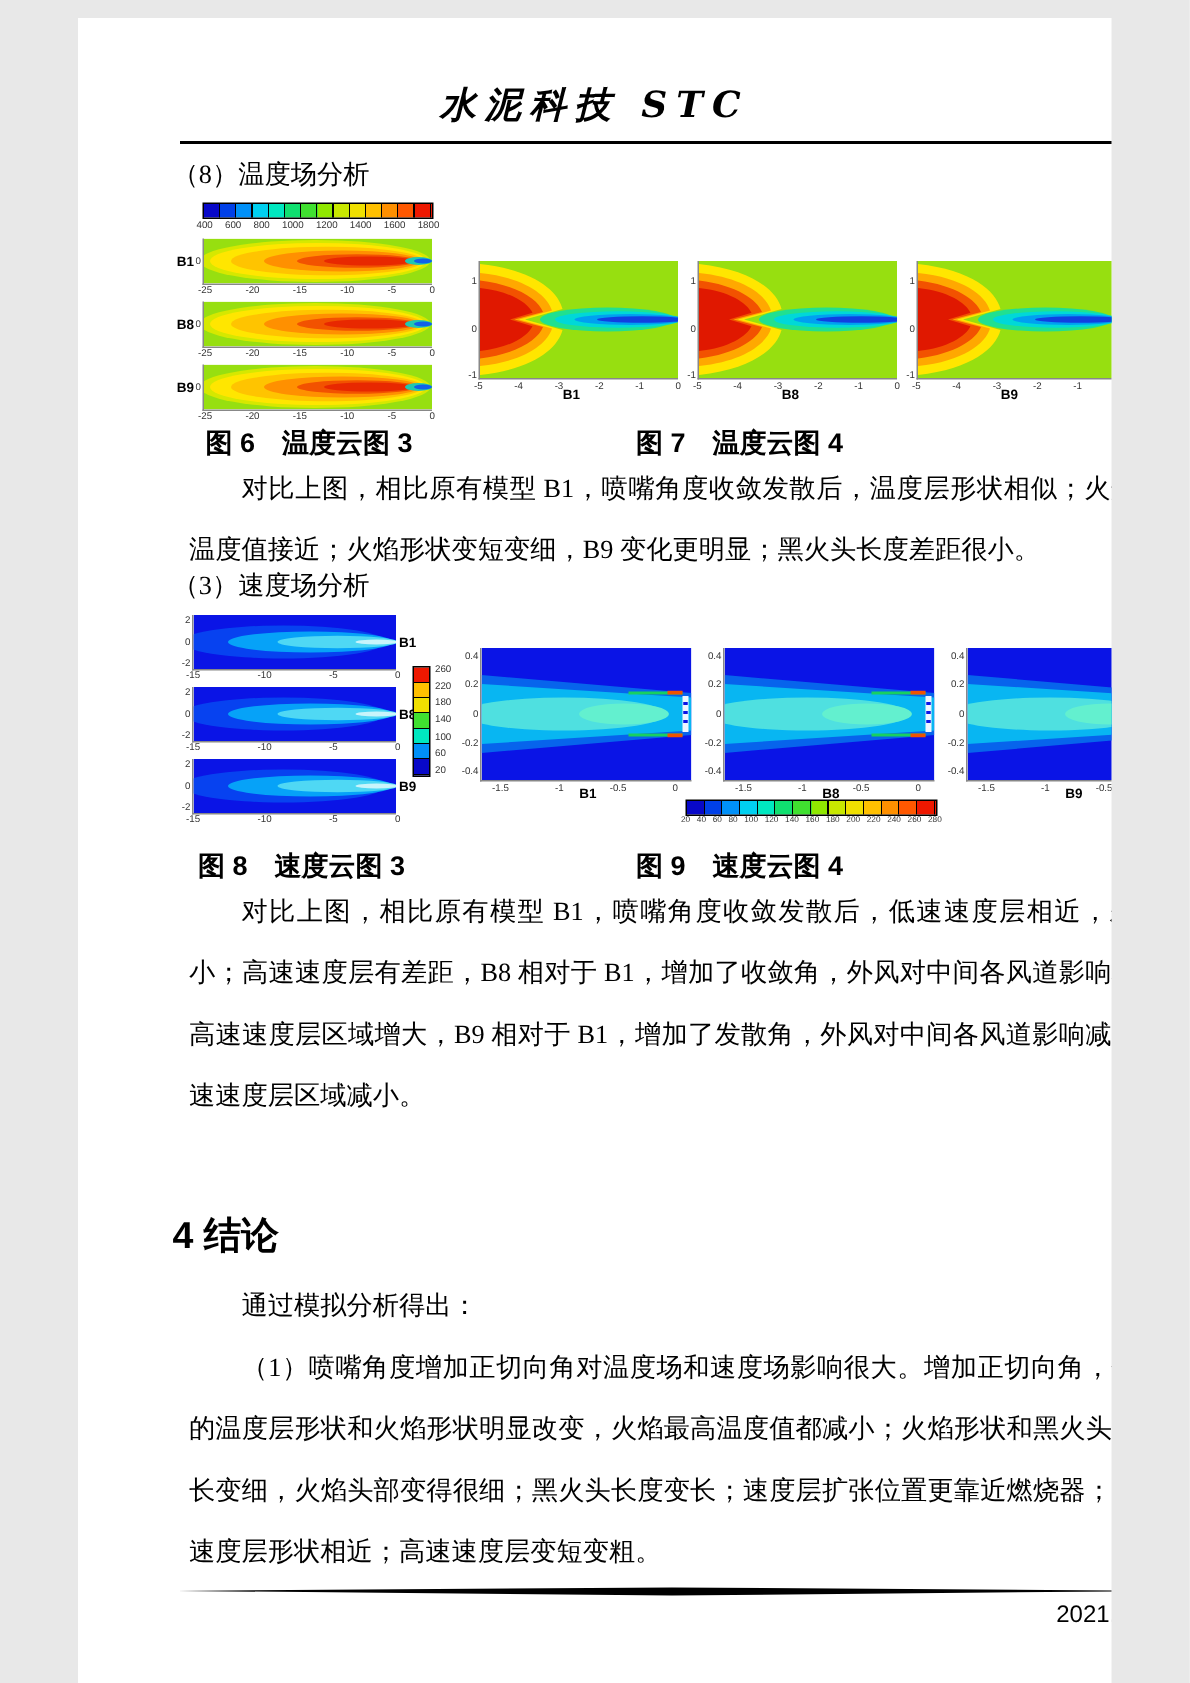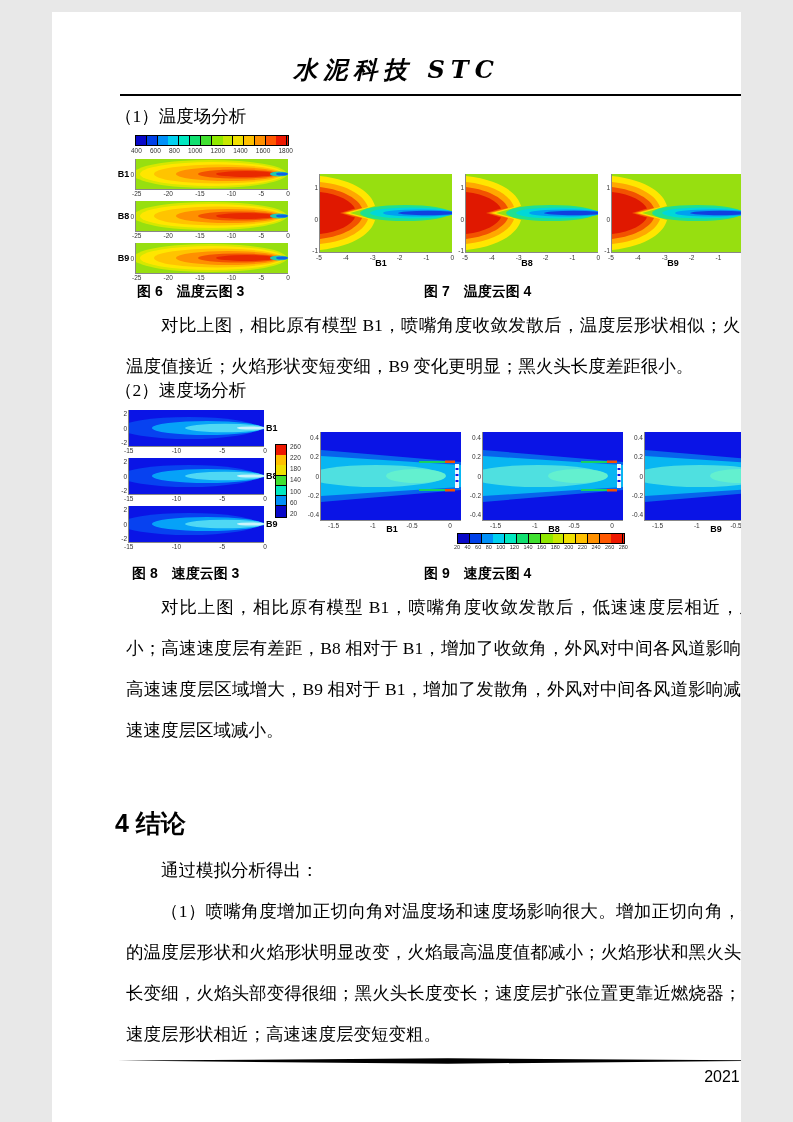--- a/index.html
+++ b/index.html
@@ -11,21 +11,21 @@
     font-size:24px;letter-spacing:6px;font-family:"DejaVu Serif",serif;font-style:italic;font-weight:bold;}
   .header-rule{position:absolute;top:82px;left:68px;width:657px;height:2px;background:#000;}
 
   
   .heading{position:absolute;left:63px;width:668px;font-size:17.5px;}
   .h4{font-family:"Liberation Sans",sans-serif;font-weight:bold;font-size:25px;}
   .para{position:absolute;left:74px;width:668px;font-size:17.5px;line-height:41px;
         text-align:justify;text-indent:2em;}
 
   
-  .cap{position:absolute;font-family:"Liberation Sans",sans-serif;font-weight:bold;font-size:14px;}
+  .cap{position:absolute;font-family:"Liberation Sans",sans-serif;font-weight:bold;font-size:18px;}
 
   
   .tk{font-family:"Liberation Sans",sans-serif;font-size:6.5px;color:#333;display:block;}
   .tickrow{display:flex;justify-content:space-between;}
   .ycol{display:flex;flex-direction:column;justify-content:space-between;align-items:flex-end;
         font-family:"Liberation Sans",sans-serif;font-size:6.5px;color:#333;}
   .bname{font-family:"Liberation Sans",sans-serif;font-weight:bold;font-size:9px;color:#000;}
 
   
   .panel{border-left:1px solid #888;border-bottom:1px solid #888;display:block;}
@@ -149,21 +149,21 @@
       <rect x="134.5" y="48" width="3" height="2" fill="#0a14e6"></rect>
     </symbol>
   </defs>
 </svg>
 
 <div class="page">
 
   <div class="journal-title">水泥科技 STC</div>
   <div class="header-rule"></div>
 
-  <div class="heading" style="top:92px">（1）温度场分析</div>
+  <div class="heading" style="top:92px">（8）温度场分析</div>
 
   <div class="fig6">
     <div class="cb-h"></div>
     <div class="tickrow cb6t">
         <span class="tk">400</span>
         <span class="tk">600</span>
         <span class="tk">800</span>
         <span class="tk">1000</span>
         <span class="tk">1200</span>
         <span class="tk">1400</span>
@@ -295,21 +295,21 @@
         <span class="tk">600</span>
         <span class="tk">400</span>
       </div>
   </div>
 
   <div class="cap" style="left:85px;top:271px">图 6　温度云图 3</div>
   <div class="cap" style="left:372px;top:271px">图 7　温度云图 4</div>
 
   <div class="para" style="top:293px">对比上图，相比原有模型 B1，喷嘴角度收敛发散后，温度层形状相似；火焰最高温度值接近；火焰形状变短变细，B9 变化更明显；黑火头长度差距很小。</div>
 
-  <div class="heading" style="top:366px">（2）速度场分析</div>
+  <div class="heading" style="top:366px">（3）速度场分析</div>
 
   <div class="fig8">
     <div class="f8row" style="top:4px">
       <div class="ycol f8y">
           <span class="tk">2</span>
           <span class="tk">0</span>
           <span class="tk">-2</span>
         </div>
       <svg class="f8svg panel">
           <use href="#sym-vjet" width="135" height="36"></use>

